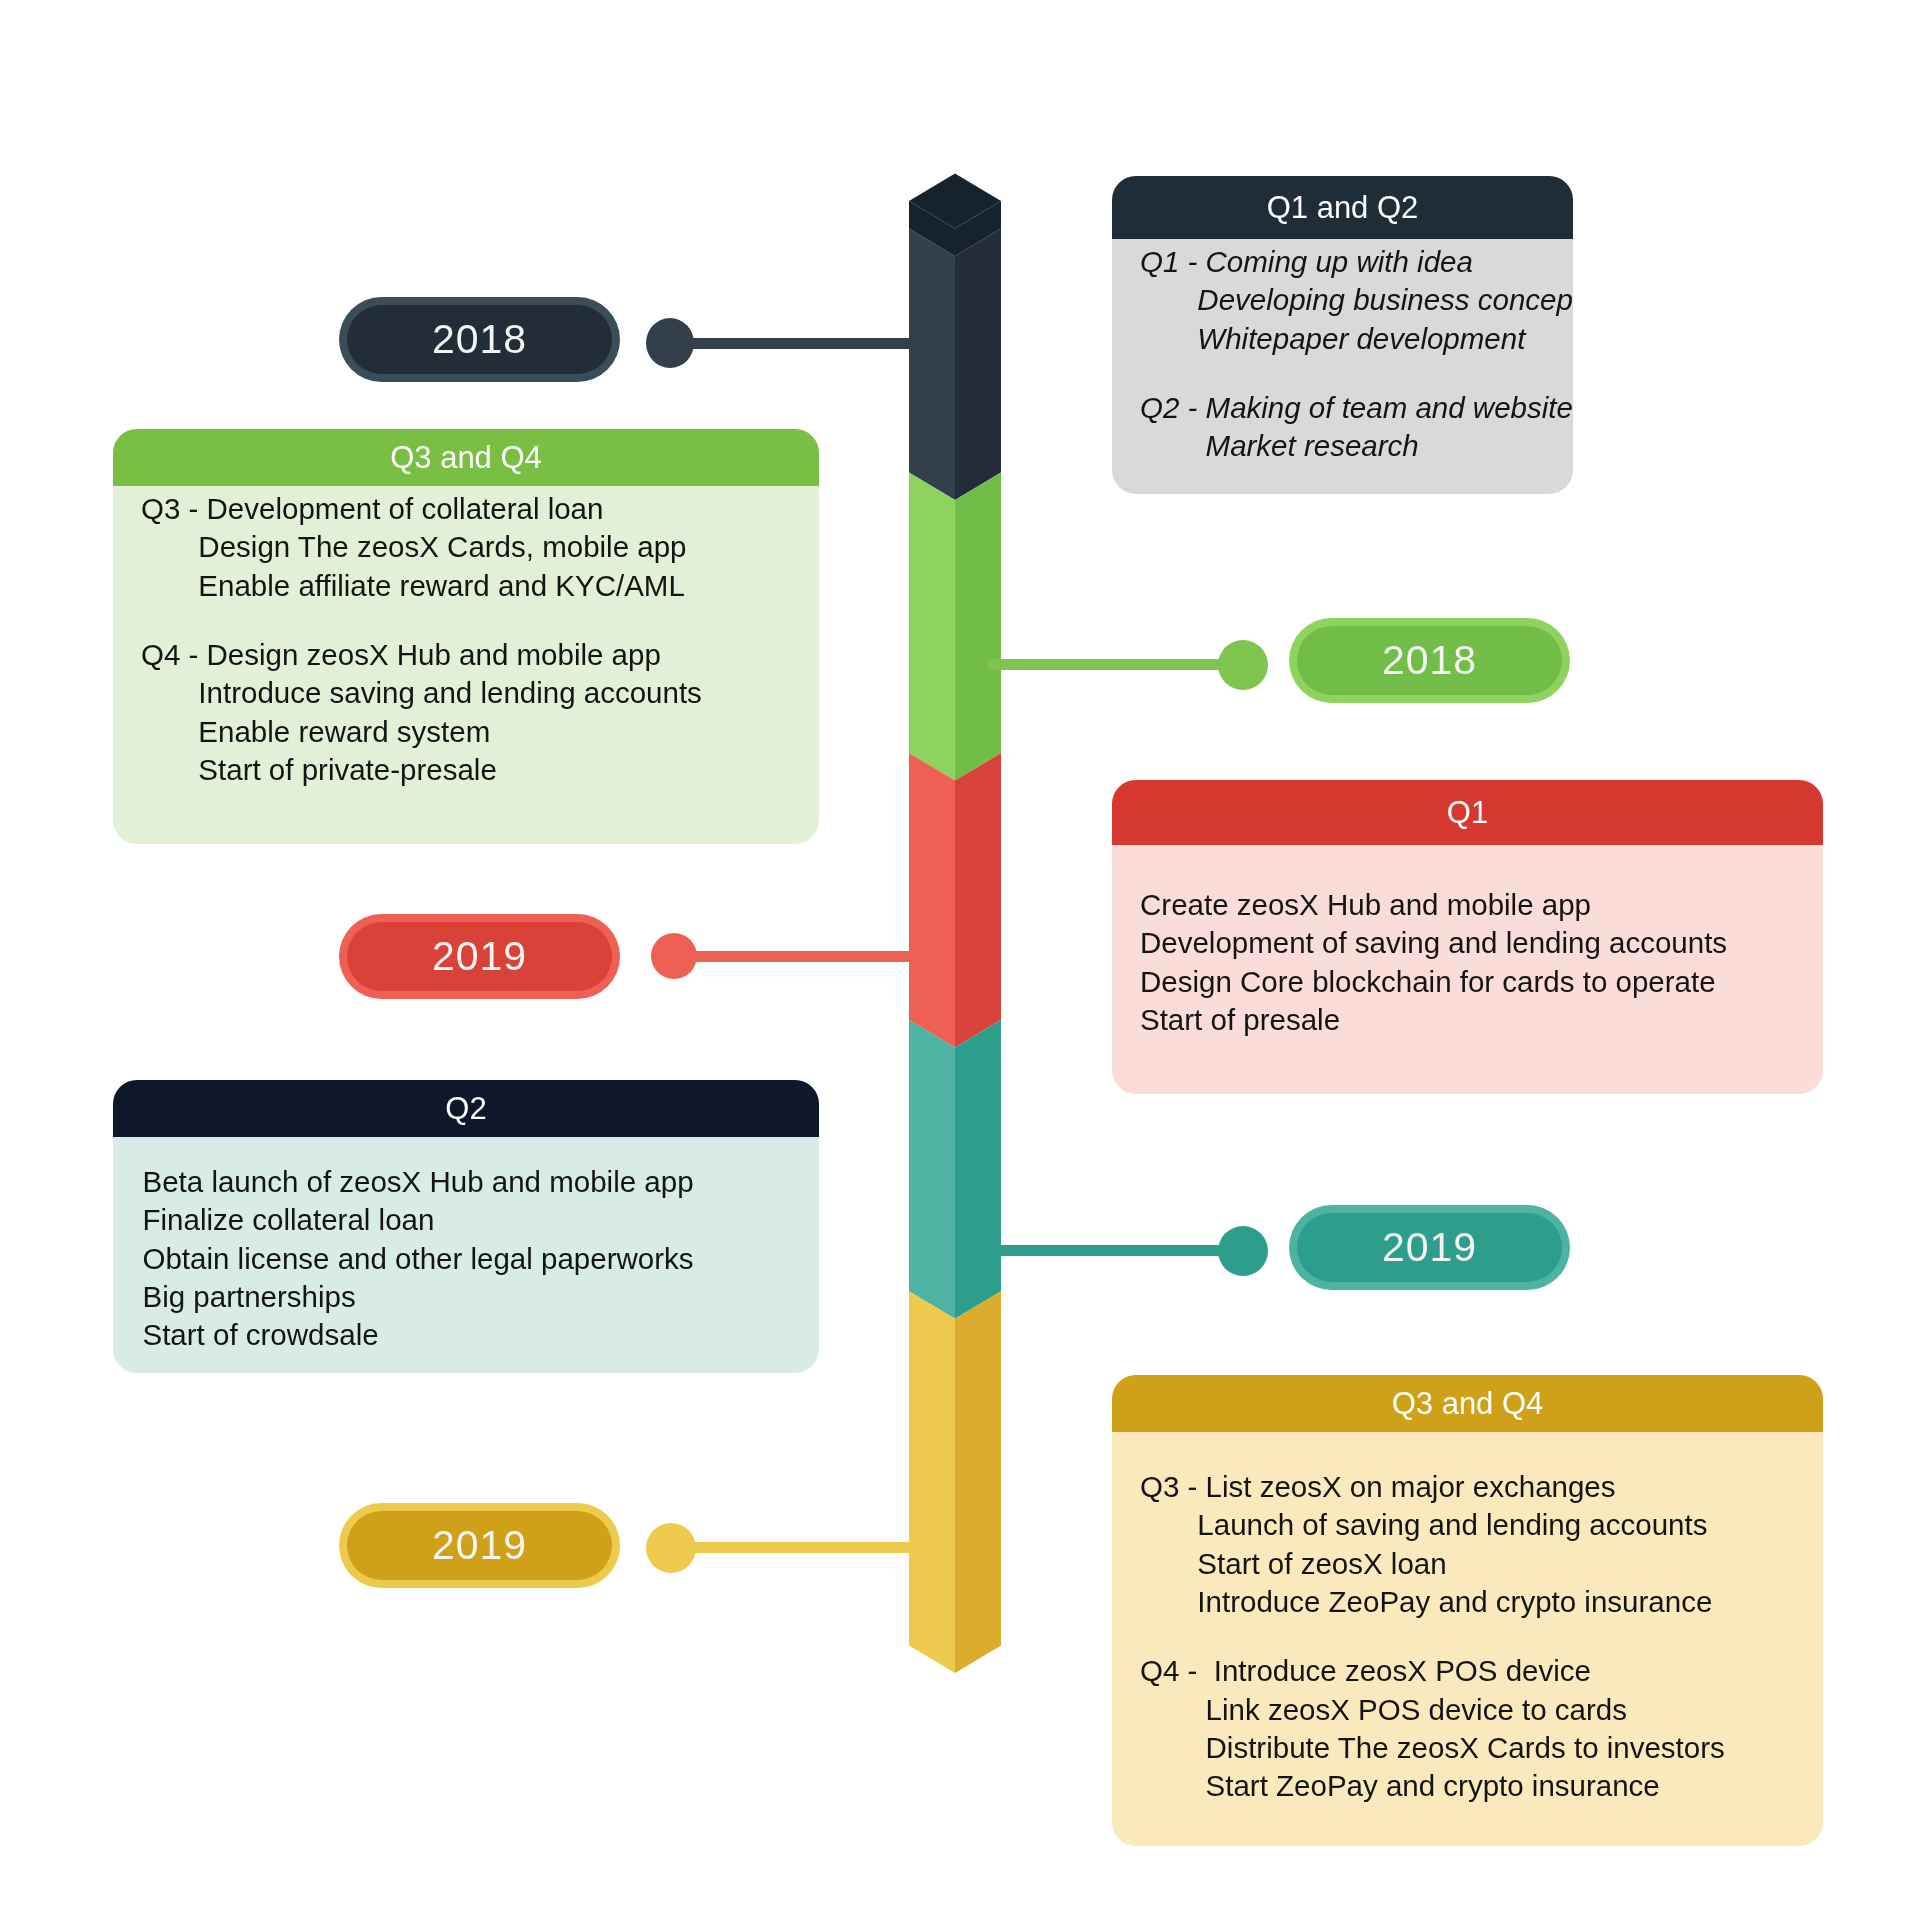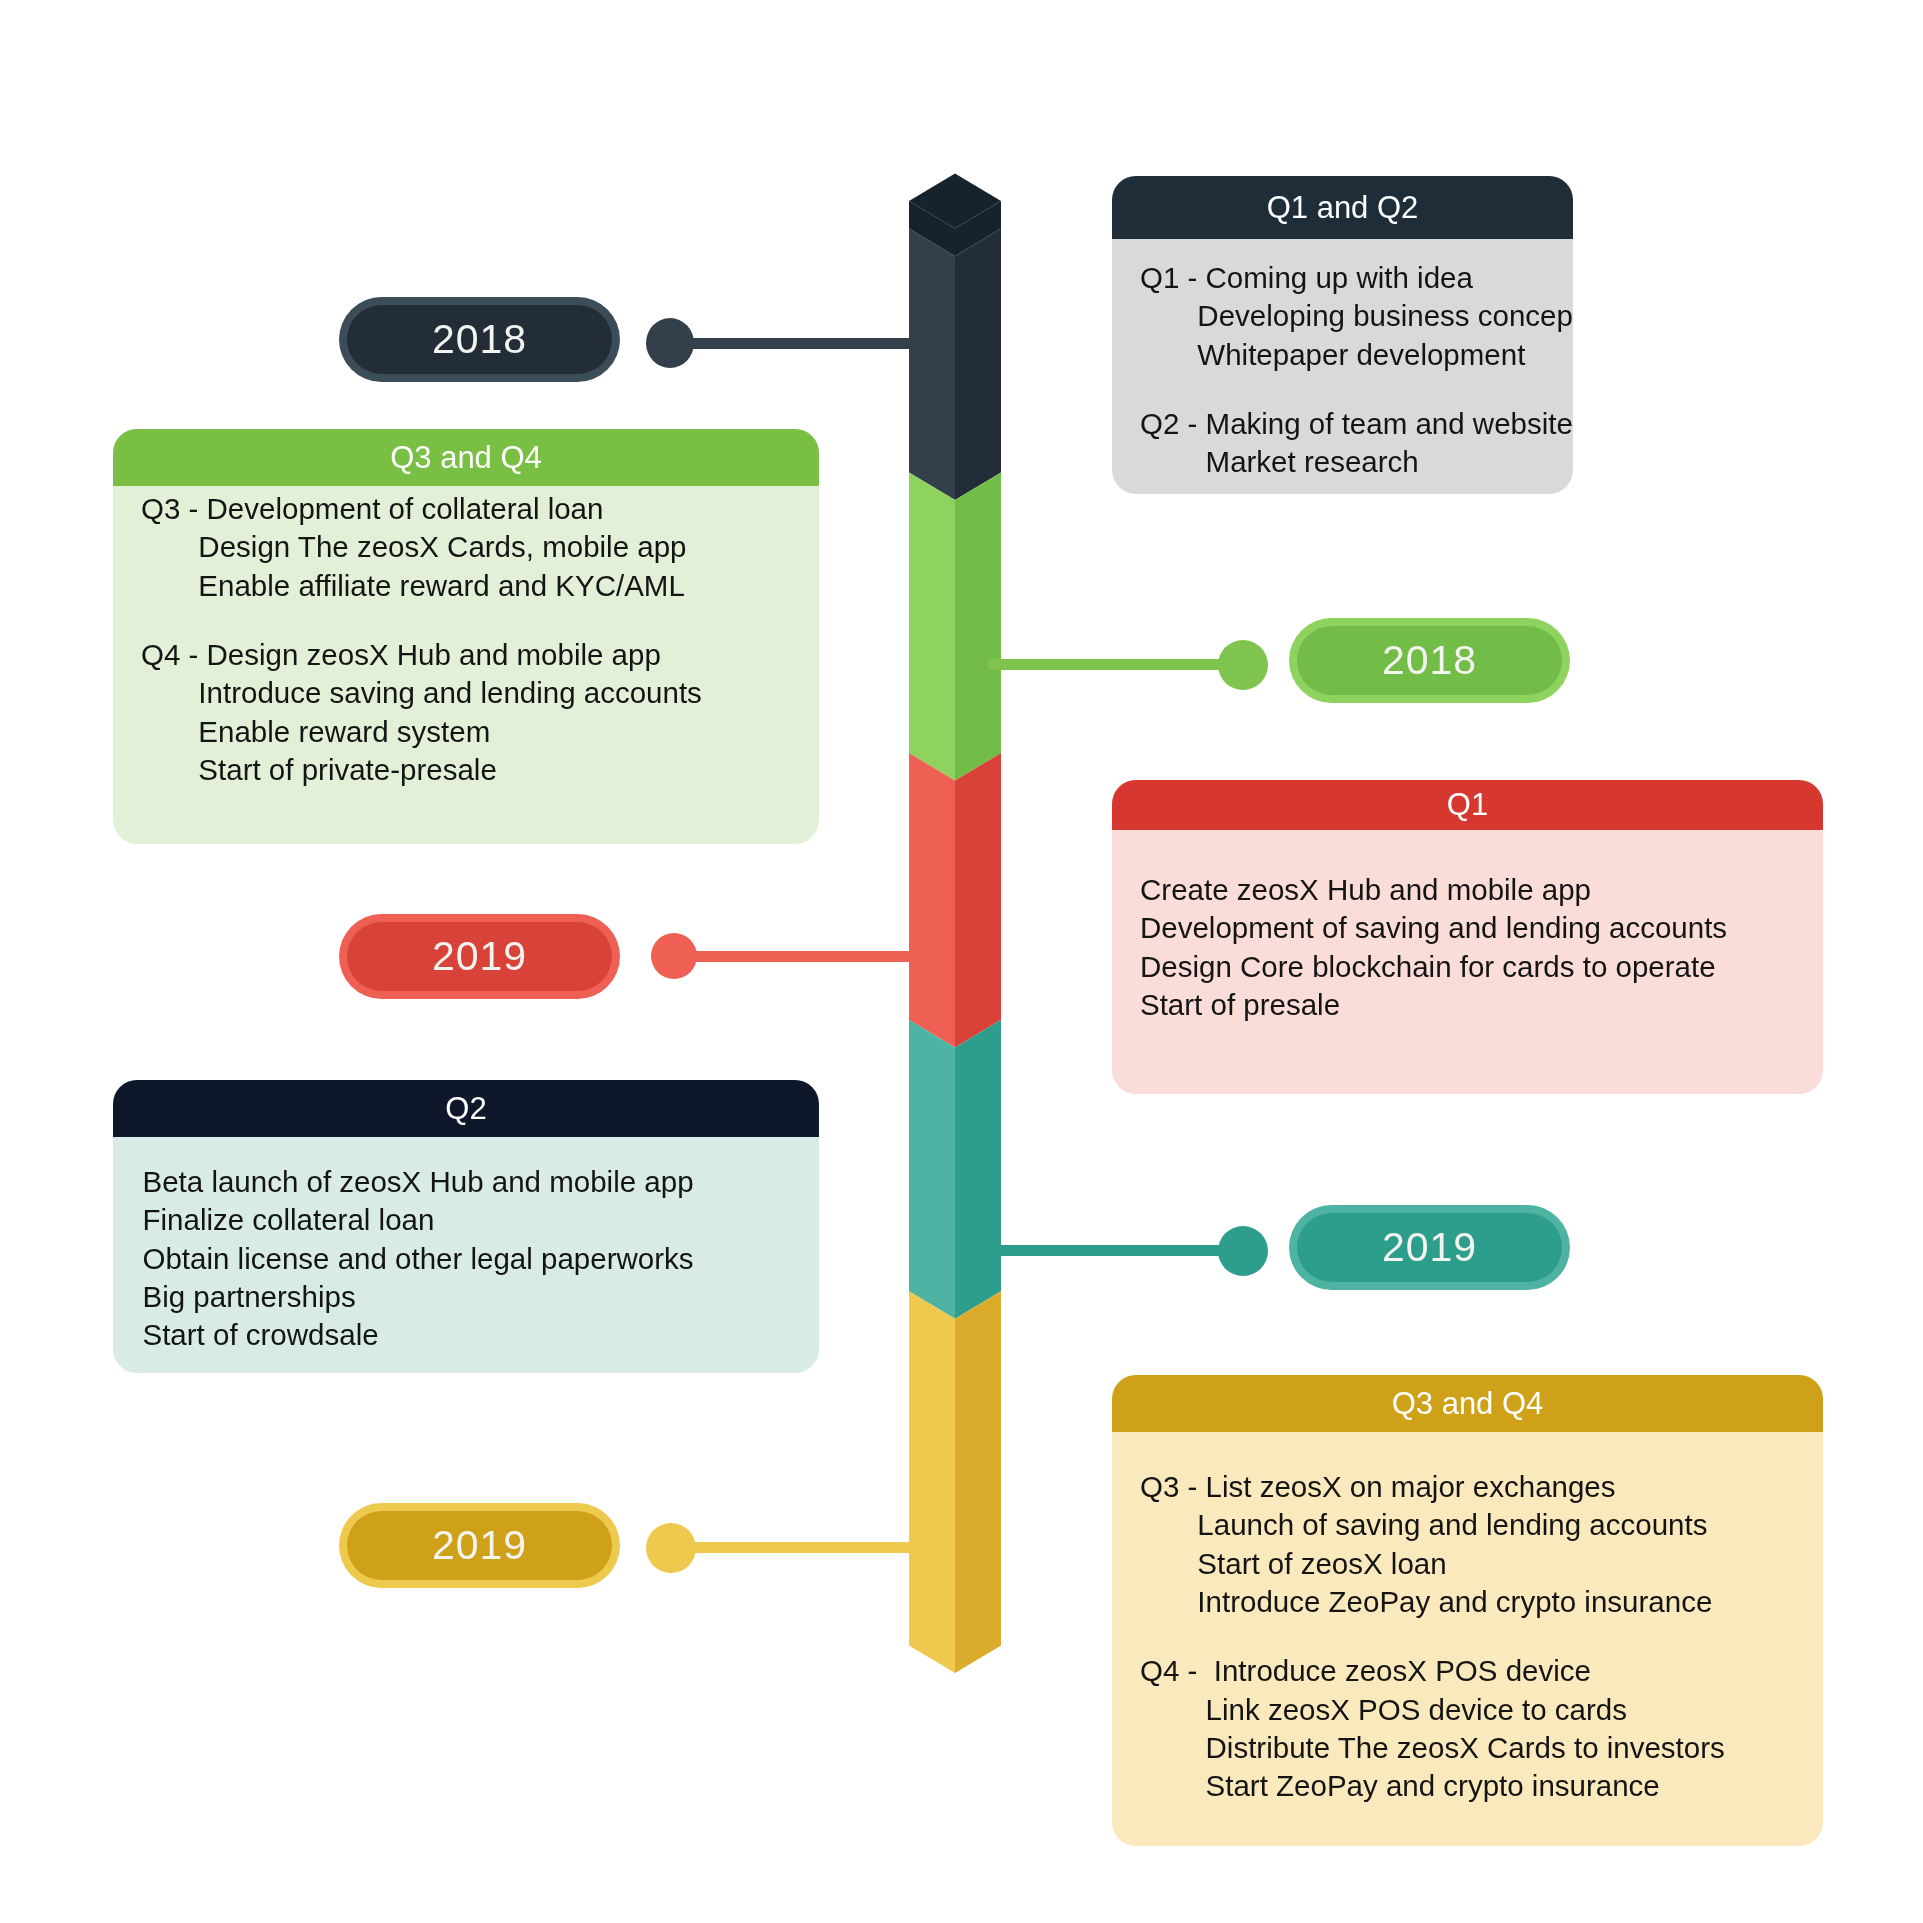--- a/index.html
+++ b/index.html
@@ -120,21 +120,21 @@
   <div class="year-pill" style="left:1289px;top:1205px;width:281px;height:85px;background:#4fb3a4;padding:8.3px;">
     <div class="inner" style="background:#2e9e8c;">2019</div>
   </div>
 
   <div class="year-pill" style="left:339px;top:1503px;width:281px;height:85px;background:#edc94e;padding:8.3px;">
     <div class="inner" style="background:#cfa119;">2019</div>
   </div>
 
   <div class="card" style="left:1112px;top:176px;width:461px;height:318px;background:#d7d9da;">
     <div class="card-header" style="background:#1f2d38;height:63px;">Q1 and Q2</div>
-    <div class="card-body" style="padding:20px 24px 0 28px;">
+    <div class="card-body" style="padding:4px 24px 0 28px;font-style:italic;">
       <div class="line">Q1 - Coming up with idea</div>
       <div class="line">       Developing business concepts</div>
       <div class="line">       Whitepaper development</div>
       <div class="spacer"></div>
       <div class="line">Q2 - Making of team and website</div>
       <div class="line">        Market research</div>
     </div>
   </div>
 
   <div class="card" style="left:113px;top:429px;width:706px;height:415px;background:#e2f0d8;">
@@ -145,21 +145,21 @@
       <div class="line">       Enable affiliate reward and KYC/AML</div>
       <div class="spacer"></div>
       <div class="line">Q4 - Design zeosX Hub and mobile app</div>
       <div class="line">       Introduce saving and lending accounts</div>
       <div class="line">       Enable reward system</div>
       <div class="line">       Start of private-presale</div>
     </div>
   </div>
 
   <div class="card" style="left:1112px;top:780px;width:711px;height:314px;background:#fadcd9;">
-    <div class="card-header" style="background:#d6372e;height:50px;">Q1</div>
+    <div class="card-header" style="background:#d6372e;height:65px;">Q1</div>
     <div class="card-body" style="padding:41px 24px 0 28px;">
       <div class="line">Create zeosX Hub and mobile app</div>
       <div class="line">Development of saving and lending accounts</div>
       <div class="line">Design Core blockchain for cards to operate</div>
       <div class="line">Start of presale</div>
     </div>
   </div>
 
   <div class="card" style="left:113px;top:1080px;width:706px;height:293px;background:#d8ebe6;">
     <div class="card-header" style="background:#0f172a;height:57px;">Q2</div>

